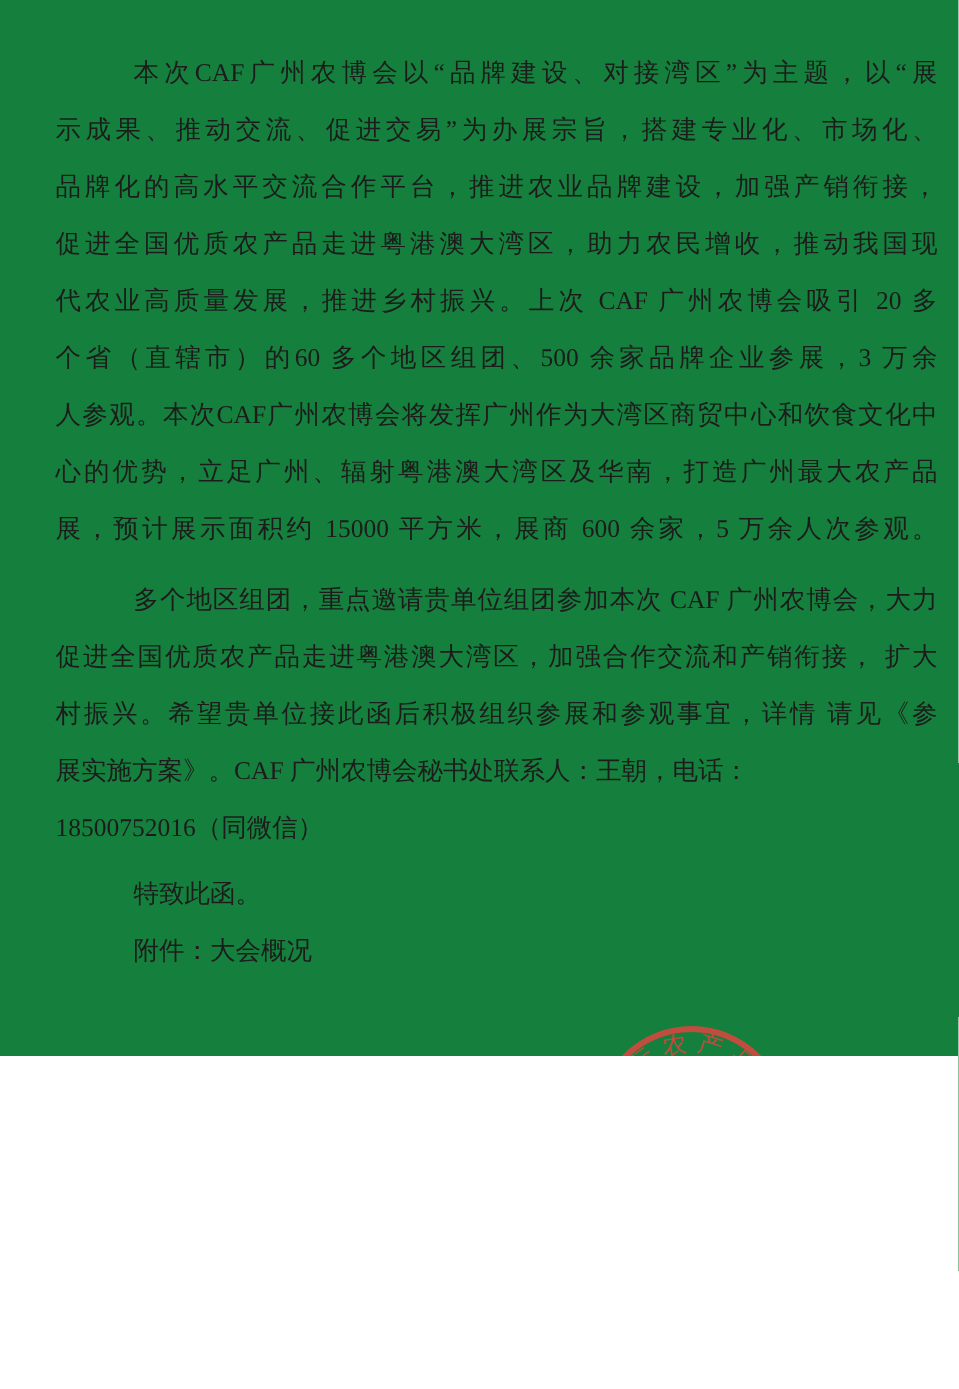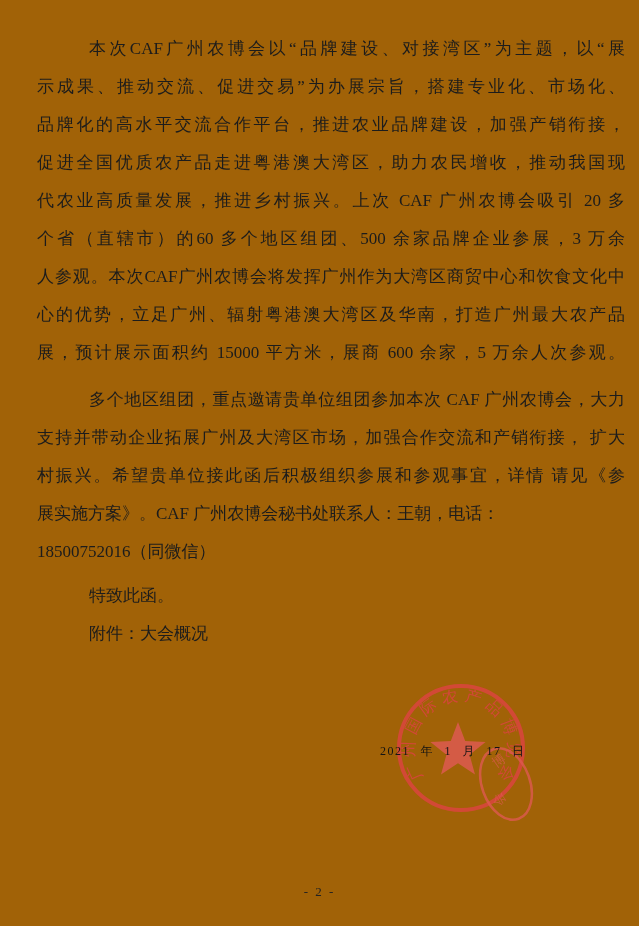--- a/index.html
+++ b/index.html
@@ -1,19 +1,19 @@
 <!DOCTYPE html>
 <html><head>
 <meta charset="utf-8">
 <style>
   html,body{margin:0;padding:0;background:#ffffff;}
   .page{
     position:relative;
-    width:639px;height:926px;
-    background:#a16207;
+    width:639px;height:704px;
+    background:#15803d;
     font-family:"Liberation Serif","DejaVu Serif",serif;
     color:#1c1c1c;
     overflow:hidden;
   }
   .text-block{
     position:absolute;
     left:37px;top:30px;width:588px;
   }
   .ln{
     height:38px;line-height:38px;
@@ -59,21 +59,21 @@
     <div class="ln indent">本次CAF广州农博会以“品牌建设、对接湾区”为主题，以“展</div>
     <div class="ln">示成果、推动交流、促进交易”为办展宗旨，搭建专业化、市场化、</div>
     <div class="ln">品牌化的高水平交流合作平台，推进农业品牌建设，加强产销衔接，</div>
     <div class="ln">促进全国优质农产品走进粤港澳大湾区，助力农民增收，推动我国现</div>
     <div class="ln">代农业高质量发展，推进乡村振兴。上次 CAF 广州农博会吸引 20 多</div>
     <div class="ln">个省（直辖市）的60 多个地区组团、500 余家品牌企业参展，3 万余</div>
     <div class="ln">人参观。本次CAF广州农博会将发挥广州作为大湾区商贸中心和饮食文化中</div>
     <div class="ln">心的优势，立足广州、辐射粤港澳大湾区及华南，打造广州最大农产品</div>
     <div class="ln">展，预计展示面积约 15000 平方米，展商 600 余家，5 万余人次参观。</div>
     <div class="ln indent gap-lg">多个地区组团，重点邀请贵单位组团参加本次 CAF 广州农博会，大力</div>
-    <div class="ln">支持并带动企业拓展广州及大湾区市场，加强合作交流和产销衔接， 扩大</div>
+    <div class="ln">促进全国优质农产品走进粤港澳大湾区，加强合作交流和产销衔接， 扩大</div>
     <div class="ln">村振兴。希望贵单位接此函后积极组织参展和参观事宜，详情 请见《参</div>
     <div class="ln plain">展实施方案》。CAF 广州农博会秘书处联系人：王朝，电话：</div>
     <div class="ln plain">18500752016（同微信）</div>
     <div class="ln plain indent gap-sm">特致此函。</div>
     <div class="ln plain indent">附件：大会概况</div>
   </div>
 
   <svg class="seal" viewBox="0 0 170 170" xmlns="http://www.w3.org/2000/svg">
 
     <circle cx="85" cy="85" r="62" fill="none" stroke="#d8453e" stroke-width="4" opacity="0.88"></circle>

